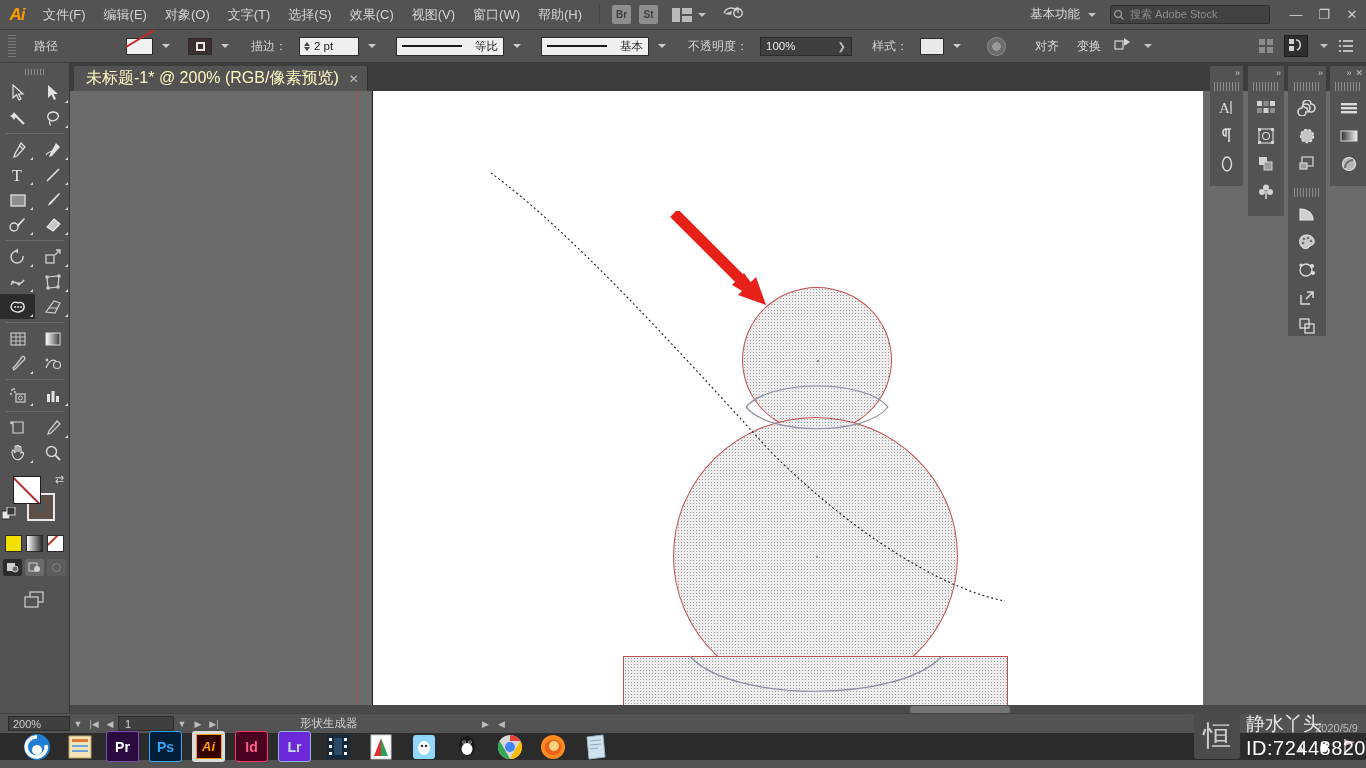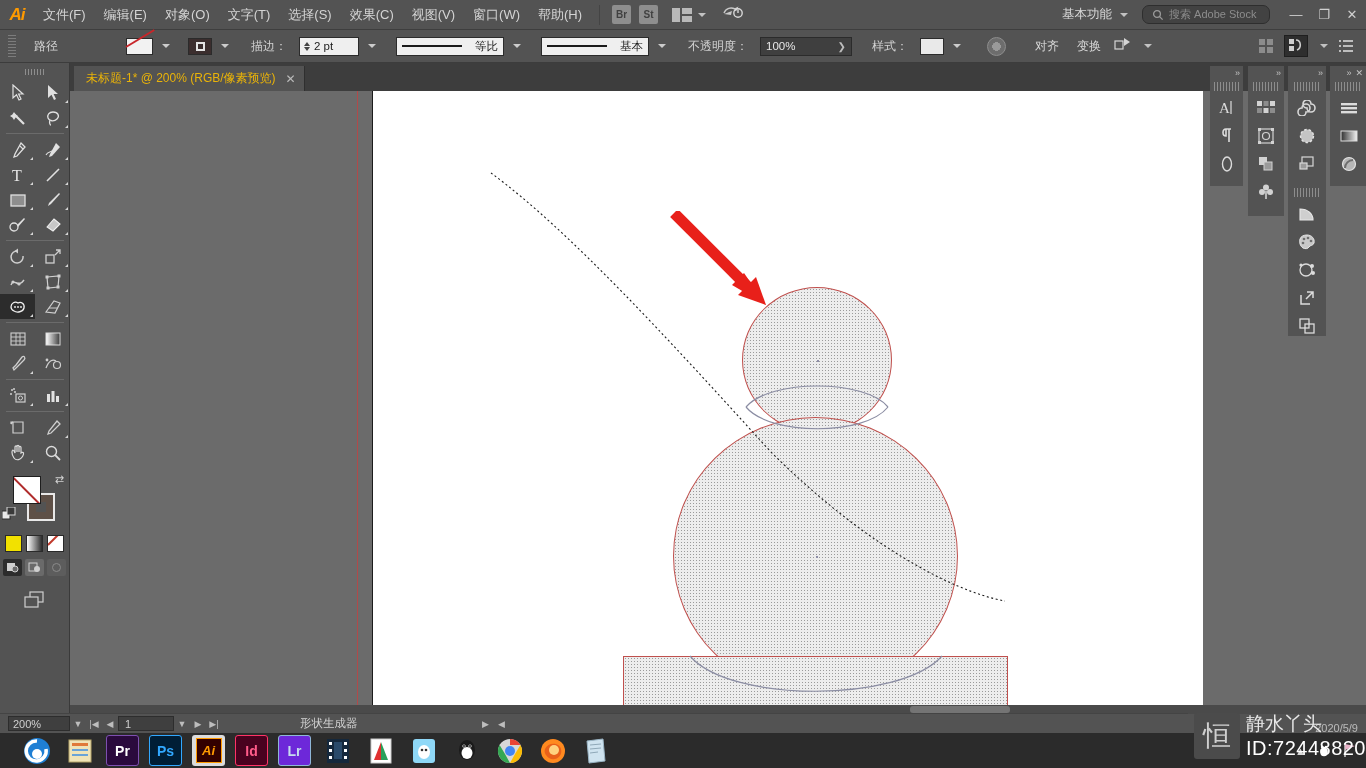--- a/index.html
+++ b/index.html
@@ -41,23 +41,23 @@
   }
   .mb-grid i { position:absolute; background:#b9b9b9; display:block; }
   .chev {
     display:inline-block; width:0;height:0;
     border-left:4px solid transparent; border-right:4px solid transparent;
     border-top:4px solid #c2c2c2; margin-left:6px; vertical-align:middle;
   }
   .mb-spacer { flex:1; }
   .workspace-label { font-size:12.5px; color:#d9d9d9; padding:0 2px; cursor:default;}
   .stock-search {
-    width:128px; height:19px; background:#424242; border:1px solid #2e2e2e;
-    border-radius:7px; margin-left:14px; display:flex; align-items:center;
-    padding:0 9px; gap:5px;
+    width:160px; height:19px; background:#424242; border:1px solid #2e2e2e;
+    border-radius:2px; margin-left:14px; display:flex; align-items:center;
+    padding:0 2px; gap:5px;
   }
   .stock-search .txt { font-size:11px; color:#8d8d8d; white-space:nowrap; }
   .wbtn {
     width:28px; height:30px; display:flex;align-items:center;justify-content:center;
     color:#cfcfcf; font-size:13px; cursor:default;
   }
 
   
   .controlbar {
     position:absolute; left:0; top:30px; width:1366px; height:33px;
@@ -130,21 +130,21 @@
   }
   .tabbar .collapse-arrows {
     width:20px;height:28px;display:flex;align-items:center;justify-content:center;
     color:#b5b5b5;font-size:10px;
   }
   .doctab {
     height:25px; background:#535353; display:flex;align-items:center;
     padding:0 8px 0 12px; gap:10px; border-right:1px solid #2f2f2f;
     margin-left:54px;
   }
-  .doctab .title { font-size:12px; color:#eab308; white-space:nowrap;}
+  .doctab .title { font-size:16px; color:#fef9c3; white-space:nowrap;}
   .doctab .x { font-size:12px; color:#bcbcbc; cursor:default; }
 
   
   .toolbar {
     position:absolute; left:0; top:63px; width:70px; height:650px;
     background:#535353; border-right:1px solid #3a3a3a;
   }
   .tb-handle {
     height:17px; display:flex; align-items:center; justify-content:center; gap:10px;
     color:#b9b9b9; font-size:9px;
@@ -275,21 +275,21 @@
     width:46px;height:46px;background:#4b4b4b;color:#cfcfcf;
     display:flex;align-items:center;justify-content:center;font-size:28px;
     border-radius:3px;
   }
   .wm-lines .nm { font-size:19px;color:#e8e8e8; }
   .wm-lines .idl { font-size:20px;color:#ffffff; letter-spacing:0.5px;}
   .wm-date { position:absolute; right:8px; bottom:34px; font-size:11px; color:#cccccc; opacity:.85;}
 
   
   .taskbar {
-    position:absolute; left:0; top:733px; width:1366px; height:35px;
+    position:absolute; left:0; top:733px; width:1366px; height:27px;
     background:#2b2b2b;
     display:flex; align-items:center;
   }
   .tb-icons { display:flex; align-items:center; gap:10px; padding-left:20px; }
   .tbi {
     width:33px;height:31px; border-radius:3px;
     display:flex;align-items:center;justify-content:center;
     font-size:14px;font-weight:bold; color:#fff; cursor:default; position:relative;
   }
   .tbi.active { background:#dcdcdc; }

